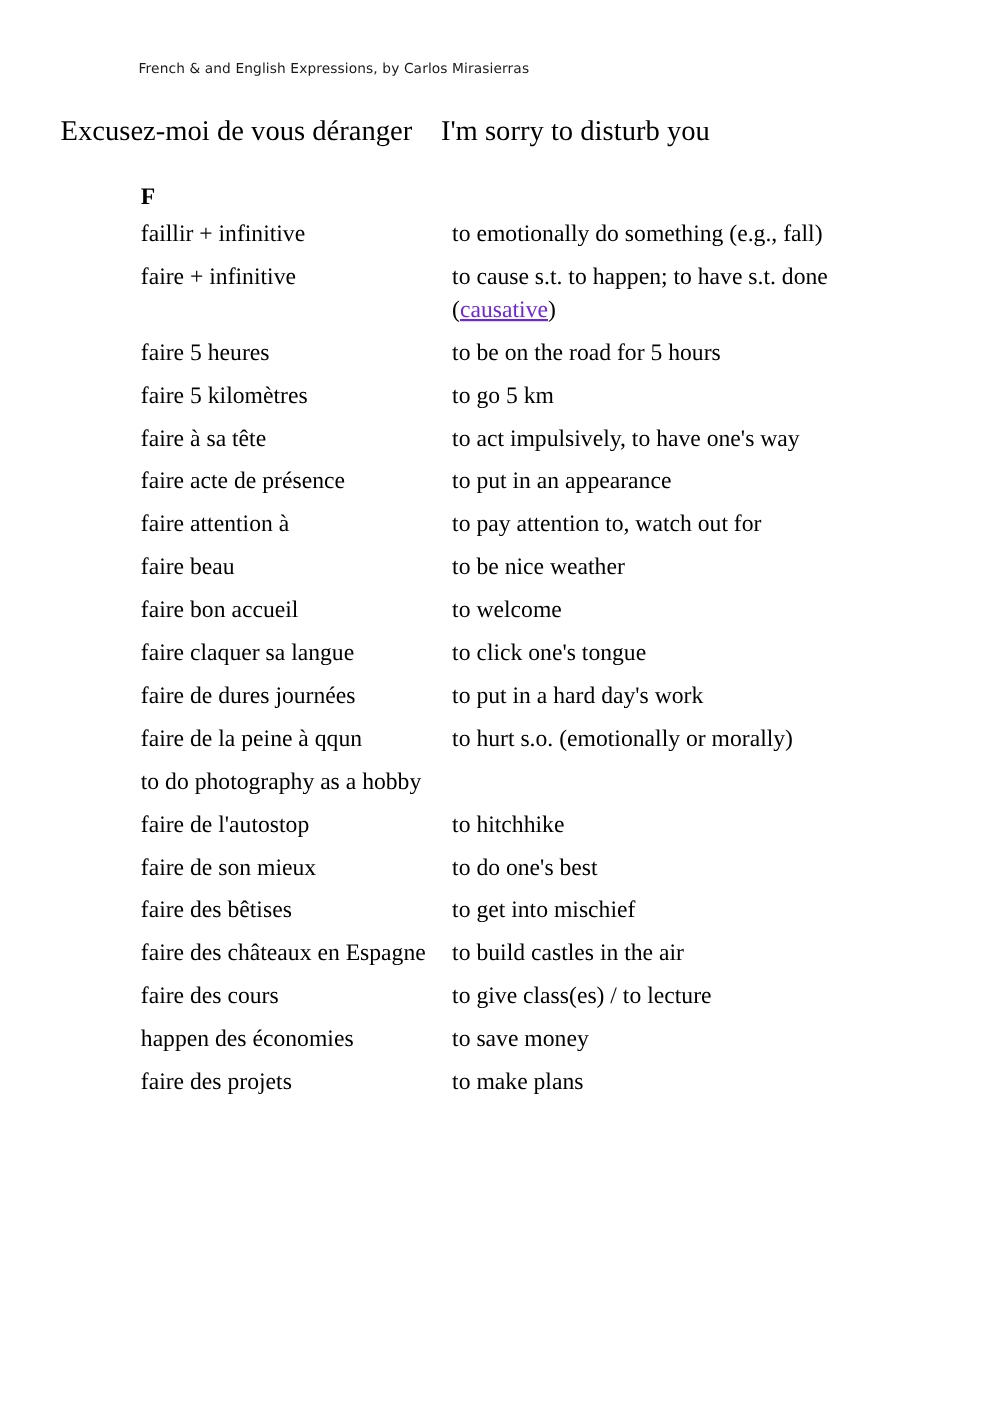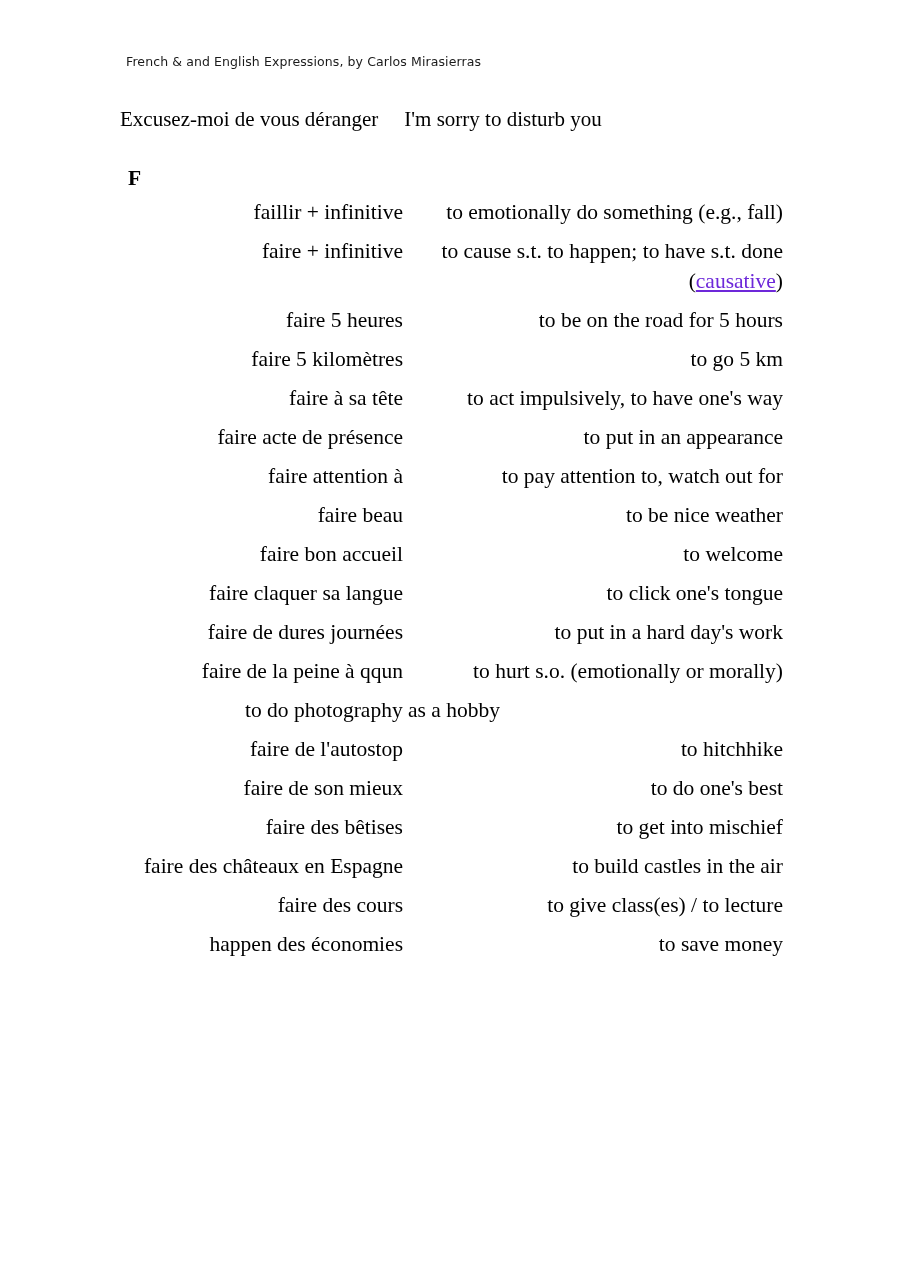--- a/index.html
+++ b/index.html
@@ -42,22 +42,22 @@
     position: absolute;
     left: 0;
     top: 104px;
     width: 905px;
   }
 
   
   .carry-line {
     display: flex;
     align-items: baseline;
-    padding-left: 120px;
-    font-size: 21px;
+    padding-left: 55px;
+    font-size: 26px;
     line-height: 30px;
     white-space: nowrap;
   }
   .carry-term { }
   .carry-gloss {
     margin-left: 26px;
   }
 
   
   .section-letter {
@@ -72,21 +72,20 @@
   .entries {
     margin-top: 6px;
   }
   .entry {
     display: flex;
     align-items: flex-start;
     padding-left: 128px;
     font-size: 21.5px;
     line-height: 29.5px;
     margin-bottom: 9.5px;
-    text-align: right;
   }
   .entry .term {
     width: 283px;
     flex: 0 0 283px;
     box-sizing: border-box;
     padding-right: 8px;
   }
   .entry .gloss {
     width: 372px;
     flex: 0 0 372px;
@@ -197,19 +196,23 @@
           <div class="gloss">to build castles in the air</div>
         </div>
         <div class="entry">
           <div class="term">faire des cours</div>
           <div class="gloss">to give class(es) / to lecture</div>
         </div>
         <div class="entry">
           <div class="term">happen des économies</div>
           <div class="gloss">to save money</div>
         </div>
+        <div class="entry">
+          <div class="term">faire des projets</div>
+          <div class="gloss">to make plans</div>
+        </div>
       </div>
 
   </div>
 
   <div class="folio">47</div>
 
 </div>
 
 </body></html>

